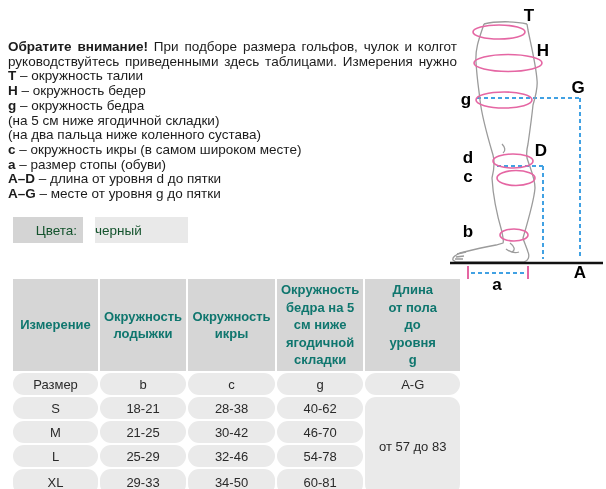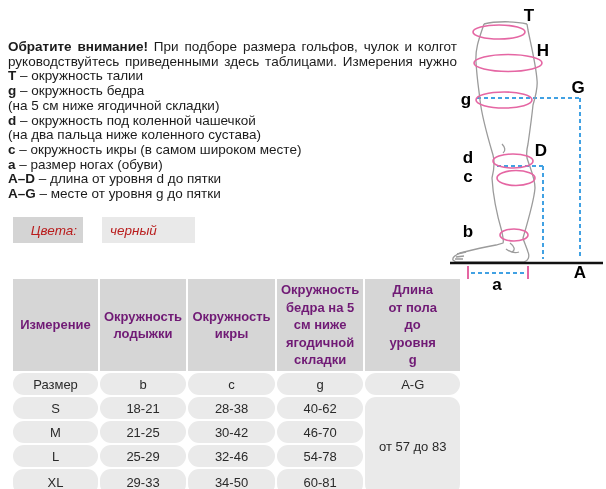--- a/index.html
+++ b/index.html
@@ -6,57 +6,57 @@
   .page{
     position:relative;width:606px;height:489px;background:#fff;overflow:hidden;
     font-family:"Liberation Sans",sans-serif;color:#1b1b1b;
   }
   
   .intro{position:absolute;left:8px;top:7px;width:449px;font-size:13.5px;line-height:14.7px;margin-top:33px;}
   .intro .line{white-space:normal;}
   .intro .line.justify{text-align:justify;text-align-last:justify;}
   .intro .b{font-weight:bold;}
   
-  .mini{position:absolute;left:13px;top:217px;font-size:13.5px;color:#b91c1c;font-style:italic;}
+  .mini{position:absolute;left:13px;top:217px;font-size:13.5px;color:#14532d;}
   .mini-row{display:flex;margin-bottom:2px;}
   .mini-cell{height:26px;display:flex;align-items:center;box-sizing:border-box;}
   .mini-label{width:70px;justify-content:flex-end;padding-right:6px;background:#e9e9e9;}
   .mini-label.dark{background:#d4d4d4;}
-  .mini-value{width:93px;margin-left:19px;padding-left:8px;background:#e9e9e9;}
+  .mini-value{width:93px;margin-left:12px;background:#e9e9e9;}
   
   table.size{
     position:absolute;left:11px;top:277px;
     border-collapse:separate;border-spacing:2px;table-layout:fixed;
     font-size:13px;color:#2a2a2a;
   }
   table.size td,table.size th{background:#eaeaea;text-align:center;vertical-align:middle;padding:0;}
-  table.size tr.head th{background:#d6d6d6;font-weight:bold;color:#701a75;line-height:17.5px;height:92px;}
+  table.size tr.head th{background:#d6d6d6;font-weight:bold;color:#0f766e;line-height:17.5px;height:92px;}
   table.size tr.head th.pad-sm{padding:0 4px;}
   table.size tr.head th.pad-lg{padding:0 20px;}
   table.size tr.body td{height:22px;border-radius:11px;}
   table.size tr.body.last td{height:26px;}
   
   .diagram{position:absolute;left:440px;top:0;}
   .diagram text{font-family:"Liberation Sans",sans-serif;font-weight:bold;fill:#000;font-size:17px;}
 </style>
 </head>
 <body>
 
 <div class="page">
 
   <div class="intro">
     <div class="line justify"><span class="b">Обратите внимание!</span> <span>При подборе размера гольфов, чулок и колгот</span></div>
     <div class="line justify"><span>руководствуйтесь приведенными здесь таблицами. Измерения нужно</span></div>
     <div class="line"><span class="b">T</span> <span>– окружность талии</span></div>
+    <div class="line"><span class="b">H</span> <span>– окружность бедер</span></div>
     <div class="line"><span class="b">g</span> <span>– окружность бедра</span></div>
     <div class="line"><span>(на 5 см ниже ягодичной складки)</span></div>
-    <div class="line"><span class="b">d</span> <span>– окружность под коленной чашечкой</span></div>
     <div class="line"><span>(на два пальца ниже коленного сустава)</span></div>
     <div class="line"><span class="b">c</span> <span>– окружность икры (в самом широком месте)</span></div>
-    <div class="line"><span class="b">a</span> <span>– размер ногах (обуви)</span></div>
+    <div class="line"><span class="b">a</span> <span>– размер стопы (обуви)</span></div>
     <div class="line"><span class="b">A–D</span> <span>– длина от уровня d до пятки</span></div>
     <div class="line"><span class="b">A–G</span> <span>– месте от уровня g до пятки</span></div>
   </div>
 
   <div class="mini">
     <div class="mini-row">
       <div class="mini-cell mini-label dark">Цвета:</div>
       <div class="mini-cell mini-value">черный</div>
     </div>
   </div>

